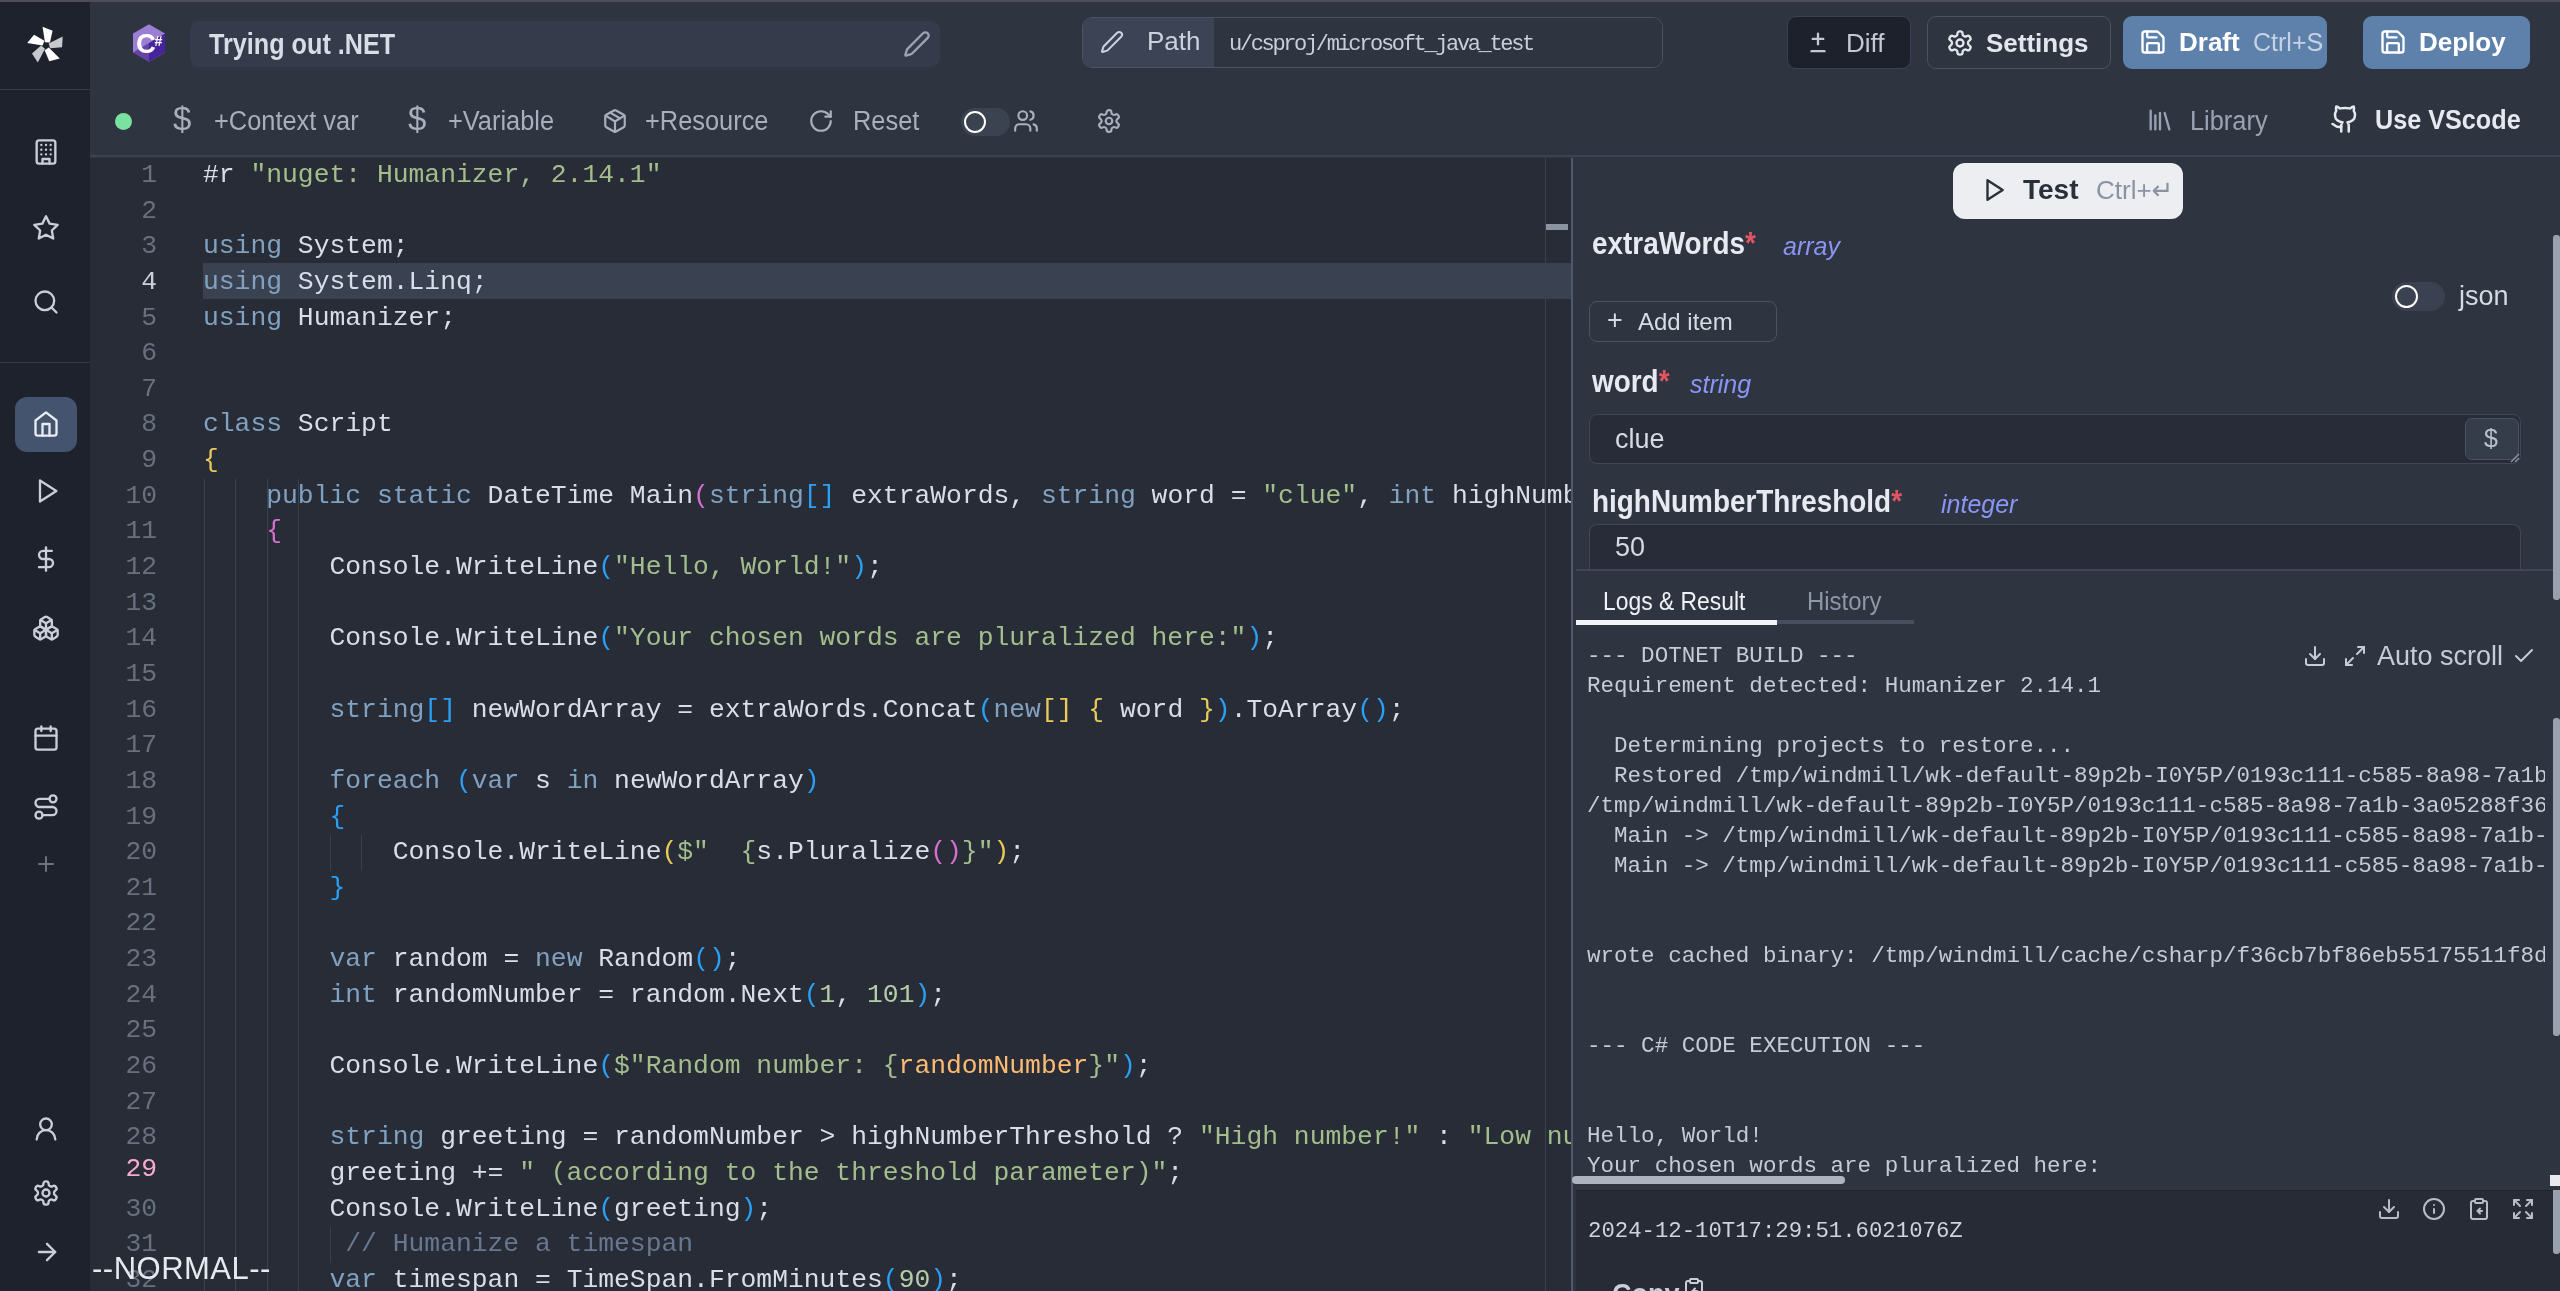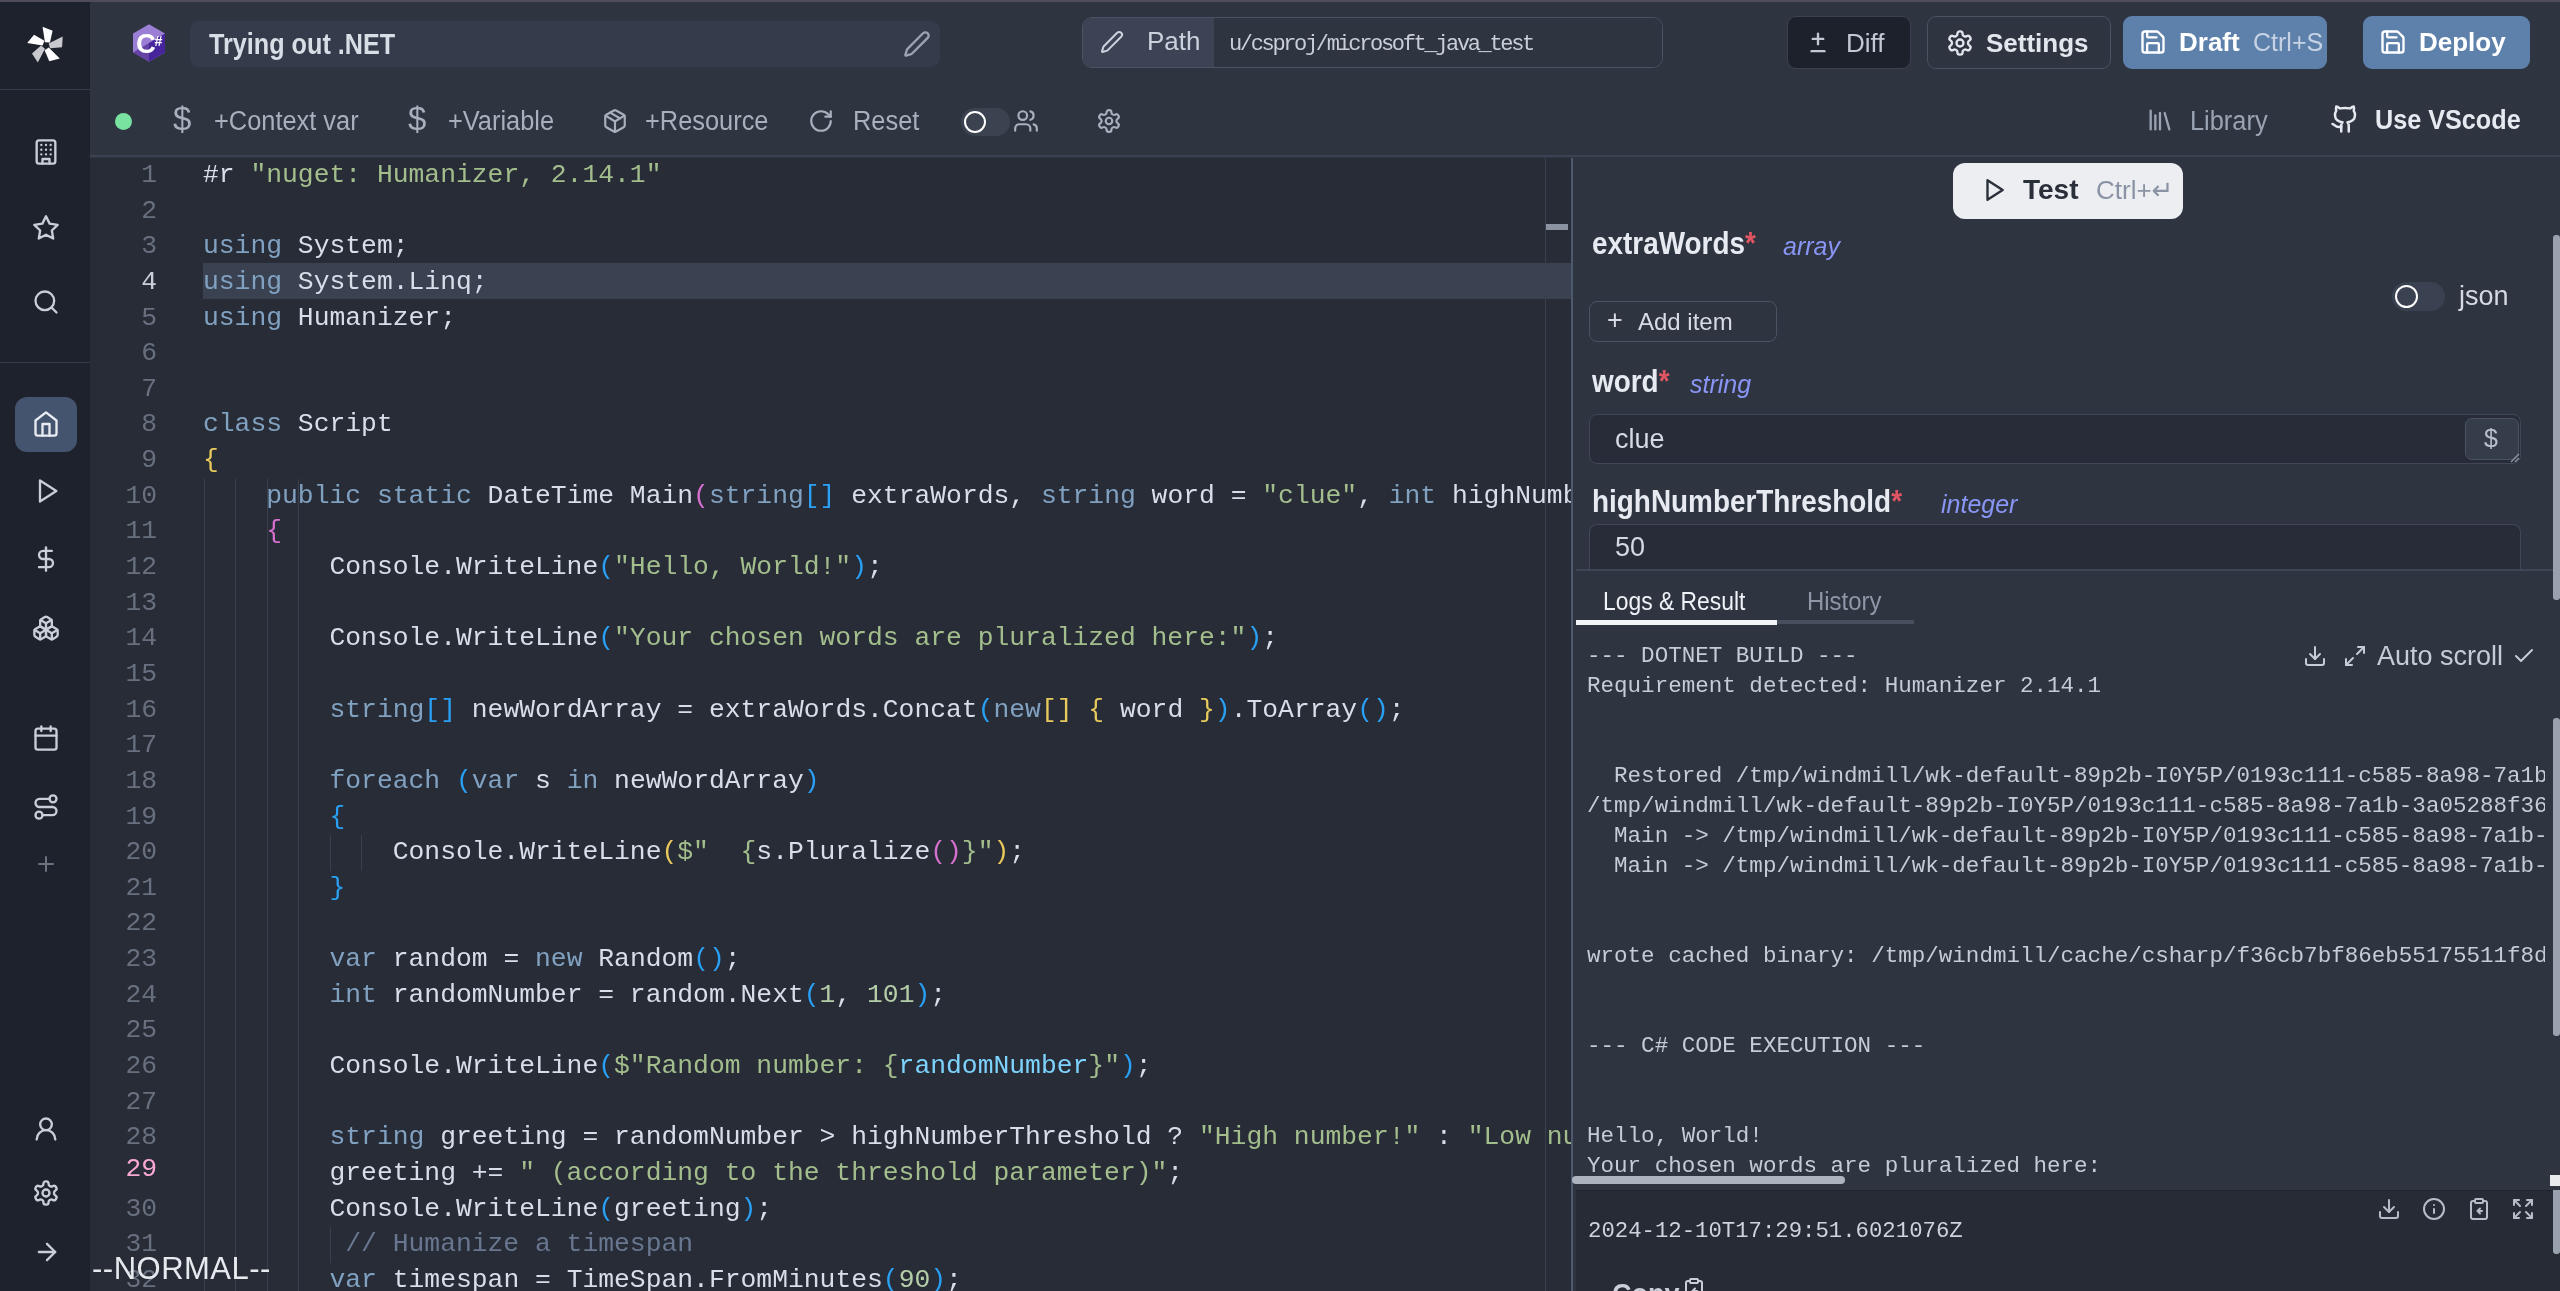--- a/index.html
+++ b/index.html
@@ -69,21 +69,21 @@
 <div class="cl" style="top:692.60px"><span style="color:#d8dee9">        </span><span style="color:#81a1c1">string</span><span style="color:#2aa0f5">[]</span><span style="color:#d8dee9"> newWordArray = extraWords.Concat</span><span style="color:#2aa0f5">(</span><span style="color:#81a1c1">new</span><span style="color:#e7c95c">[]</span><span style="color:#d8dee9"> </span><span style="color:#e7c95c">{</span><span style="color:#d8dee9"> word </span><span style="color:#e7c95c">}</span><span style="color:#2aa0f5">)</span><span style="color:#d8dee9">.ToArray</span><span style="color:#2aa0f5">()</span><span style="color:#d8dee9">;</span></div>
 <div class="cl" style="top:728.24px"></div>
 <div class="cl" style="top:763.88px"><span style="color:#d8dee9">        </span><span style="color:#81a1c1">foreach</span><span style="color:#d8dee9"> </span><span style="color:#2aa0f5">(</span><span style="color:#81a1c1">var</span><span style="color:#d8dee9"> s </span><span style="color:#81a1c1">in</span><span style="color:#d8dee9"> newWordArray</span><span style="color:#2aa0f5">)</span></div>
 <div class="cl" style="top:799.52px"><span style="color:#d8dee9">        </span><span style="color:#2aa0f5">{</span></div>
 <div class="cl" style="top:835.16px"><span style="color:#d8dee9">            Console.WriteLine</span><span style="color:#e7c95c">(</span><span style="color:#a3be8c">$"  {</span><span style="color:#d8dee9">s.Pluralize</span><span style="color:#d670ce">()</span><span style="color:#a3be8c">}"</span><span style="color:#e7c95c">)</span><span style="color:#d8dee9">;</span></div>
 <div class="cl" style="top:870.80px"><span style="color:#d8dee9">        </span><span style="color:#2aa0f5">}</span></div>
 <div class="cl" style="top:906.44px"></div>
 <div class="cl" style="top:942.08px"><span style="color:#d8dee9">        </span><span style="color:#81a1c1">var</span><span style="color:#d8dee9"> random = </span><span style="color:#81a1c1">new</span><span style="color:#d8dee9"> Random</span><span style="color:#2aa0f5">()</span><span style="color:#d8dee9">;</span></div>
 <div class="cl" style="top:977.72px"><span style="color:#d8dee9">        </span><span style="color:#81a1c1">int</span><span style="color:#d8dee9"> randomNumber = random.Next</span><span style="color:#2aa0f5">(</span><span style="color:#b5cea8">1</span><span style="color:#d8dee9">, </span><span style="color:#b5cea8">101</span><span style="color:#2aa0f5">)</span><span style="color:#d8dee9">;</span></div>
 <div class="cl" style="top:1013.36px"></div>
-<div class="cl" style="top:1049.00px"><span style="color:#d8dee9">        Console.WriteLine</span><span style="color:#2aa0f5">(</span><span style="color:#a3be8c">$"Random number: {</span><span style="color:#7dd3fc">randomNumber</span><span style="color:#a3be8c">}"</span><span style="color:#2aa0f5">)</span><span style="color:#d8dee9">;</span></div>
+<div class="cl" style="top:1049.00px"><span style="color:#d8dee9">        Console.WriteLine</span><span style="color:#2aa0f5">(</span><span style="color:#a3be8c">$"Random number: {</span><span style="color:#fdba74">randomNumber</span><span style="color:#a3be8c">}"</span><span style="color:#2aa0f5">)</span><span style="color:#d8dee9">;</span></div>
 <div class="cl" style="top:1084.64px"></div>
 <div class="cl" style="top:1120.28px"><span style="color:#d8dee9">        </span><span style="color:#81a1c1">string</span><span style="color:#d8dee9"> greeting = randomNumber &gt; highNumberThreshold ? </span><span style="color:#a3be8c">"High number!"</span><span style="color:#d8dee9"> : </span><span style="color:#a3be8c">"Low nu</span></div>
 <div class="cl" style="top:1155.92px"><span style="color:#d8dee9">        greeting += </span><span style="color:#a3be8c">" (according to the threshold parameter)"</span><span style="color:#d8dee9">;</span></div>
 <div class="cl" style="top:1227.20px"><span style="color:#d8dee9">         </span><span style="color:#68778f">// Humanize a timespan</span></div>
 <div class="cl" style="top:1191.56px"><span style="color:#d8dee9">        Console.WriteLine</span><span style="color:#2aa0f5">(</span><span style="color:#d8dee9">greeting</span><span style="color:#2aa0f5">)</span><span style="color:#d8dee9">;</span></div>
 <div class="cl" style="top:1262.84px"><span style="color:#d8dee9">        </span><span style="color:#81a1c1">var</span><span style="color:#d8dee9"> timespan = TimeSpan.FromMinutes</span><span style="color:#2aa0f5">(</span><span style="color:#b5cea8">90</span><span style="color:#2aa0f5">)</span><span style="color:#d8dee9">;</span></div>
 </div>
 
 <div class="abs" style="left:1545px;top:158px;width:1px;height:1133px;background:#3a414e"></div>
 <div class="abs" style="left:1546px;top:224px;width:22px;height:6px;background:#8b93a2"></div>
@@ -312,20 +312,21 @@
 <div class="abs" style="left:1603px;top:586px;font-size:26px;color:#eff2f6;transform:scaleX(0.88);transform-origin:0 0">Logs &amp; Result</div>
 <div class="abs" style="left:1807px;top:586px;font-size:26px;color:#8e97a7;transform:scaleX(0.92);transform-origin:0 0">History</div>
 <div class="abs" style="left:1576px;top:620px;width:201px;height:5px;background:#f2f4f8"></div>
 <div class="abs" style="left:1777px;top:620px;width:137px;height:4px;background:#474e5d"></div>
 
 <div class="abs" style="left:1576px;top:625px;width:969px;height:551px;overflow:hidden">
   <div style="position:absolute;left:-1576px;top:-625px;width:2560px;height:1190px">
 <div class="ll" style="top:641.0px">--- DOTNET BUILD ---</div>
       <div class="ll" style="top:671.0px">Requirement detected: Humanizer 2.14.1</div>
       <div class="ll" style="top:701.0px"></div>
+      <div class="ll" style="top:731.0px">  Determining projects to restore...</div>
       <div class="ll" style="top:761.0px">  Restored /tmp/windmill/wk-default-89p2b-I0Y5P/0193c111-c585-8a98-7a1b-3a05288f3657</div>
       <div class="ll" style="top:791.0px">/tmp/windmill/wk-default-89p2b-I0Y5P/0193c111-c585-8a98-7a1b-3a05288f3657/Main.csproj</div>
       <div class="ll" style="top:821.0px">  Main -&gt; /tmp/windmill/wk-default-89p2b-I0Y5P/0193c111-c585-8a98-7a1b-3a05288f3657</div>
       <div class="ll" style="top:851.0px">  Main -&gt; /tmp/windmill/wk-default-89p2b-I0Y5P/0193c111-c585-8a98-7a1b-3a05288f3657</div>
       <div class="ll" style="top:881.0px"></div>
       <div class="ll" style="top:911.0px"></div>
       <div class="ll" style="top:941.0px">wrote cached binary: /tmp/windmill/cache/csharp/f36cb7bf86eb55175511f8d4bb5a9f0e</div>
       <div class="ll" style="top:971.0px"></div>
       <div class="ll" style="top:1001.0px"></div>
       <div class="ll" style="top:1031.0px">--- C# CODE EXECUTION ---</div>

